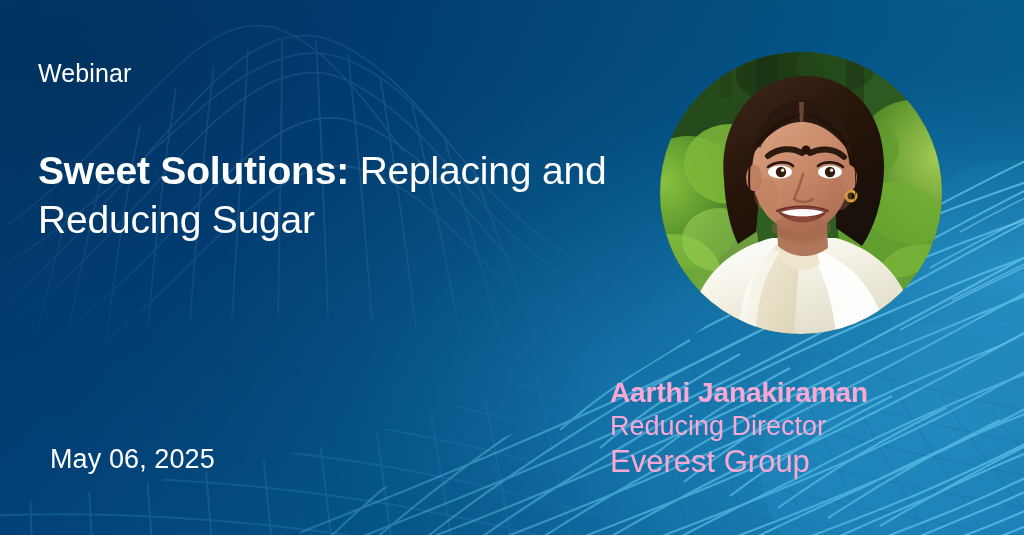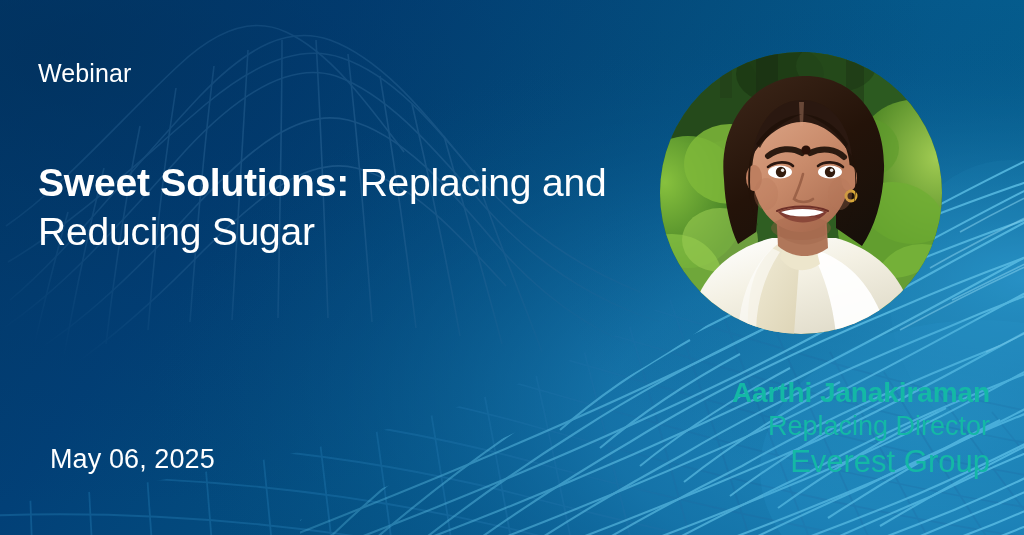--- a/index.html
+++ b/index.html
@@ -40,21 +40,21 @@
     font-size: 25px;
     font-weight: 400;
     color: #ffffff;
     letter-spacing: 0.1px;
     line-height: 1.1;
   }
 
   .title {
     position: absolute;
     left: 38px;
-    top: 158px;
+    top: 146px;
     width: 600px;
     font-size: 39px;
     font-weight: 400;
     color: #ffffff;
     line-height: 1.26;
     letter-spacing: -0.2px;
   }
   .title .lead {
     font-weight: 700;
   }
@@ -68,22 +68,22 @@
     color: #ffffff;
     letter-spacing: 0.1px;
   }
 
   
   .speaker {
     position: absolute;
     left: 610px;
     top: 376px;
     width: 380px;
-    text-align: right;
-    color: #14b8a6;
+    text-align: left;
+    color: #f9a8d4;
     line-height: 1.22;
   }
   .speaker-name {
     font-size: 28px;
     font-weight: 700;
     letter-spacing: -0.1px;
   }
   .speaker-role {
     font-size: 27px;
     font-weight: 400;
@@ -414,18 +414,18 @@
   <div class="content">
 
     <div class="eyebrow">Webinar</div>
 
     <div class="title"><span class="lead">Sweet Solutions:</span><span> Replacing and Reducing Sugar</span></div>
 
     <div class="date">May 06, 2025</div>
 
     <div class="speaker">
       <div class="speaker-name">Aarthi Janakiraman</div>
-      <div class="speaker-role">Replacing Director</div>
+      <div class="speaker-role">Reducing Director</div>
       <div class="speaker-org">Everest Group</div>
     </div>
 
   </div>
 </div>
 
 </body></html>

